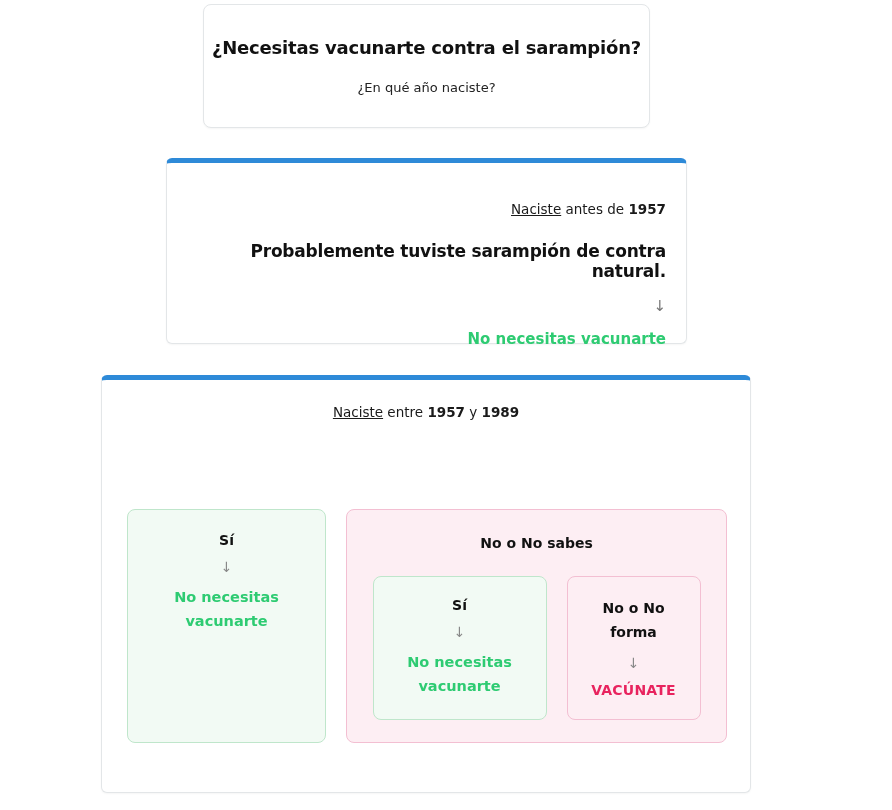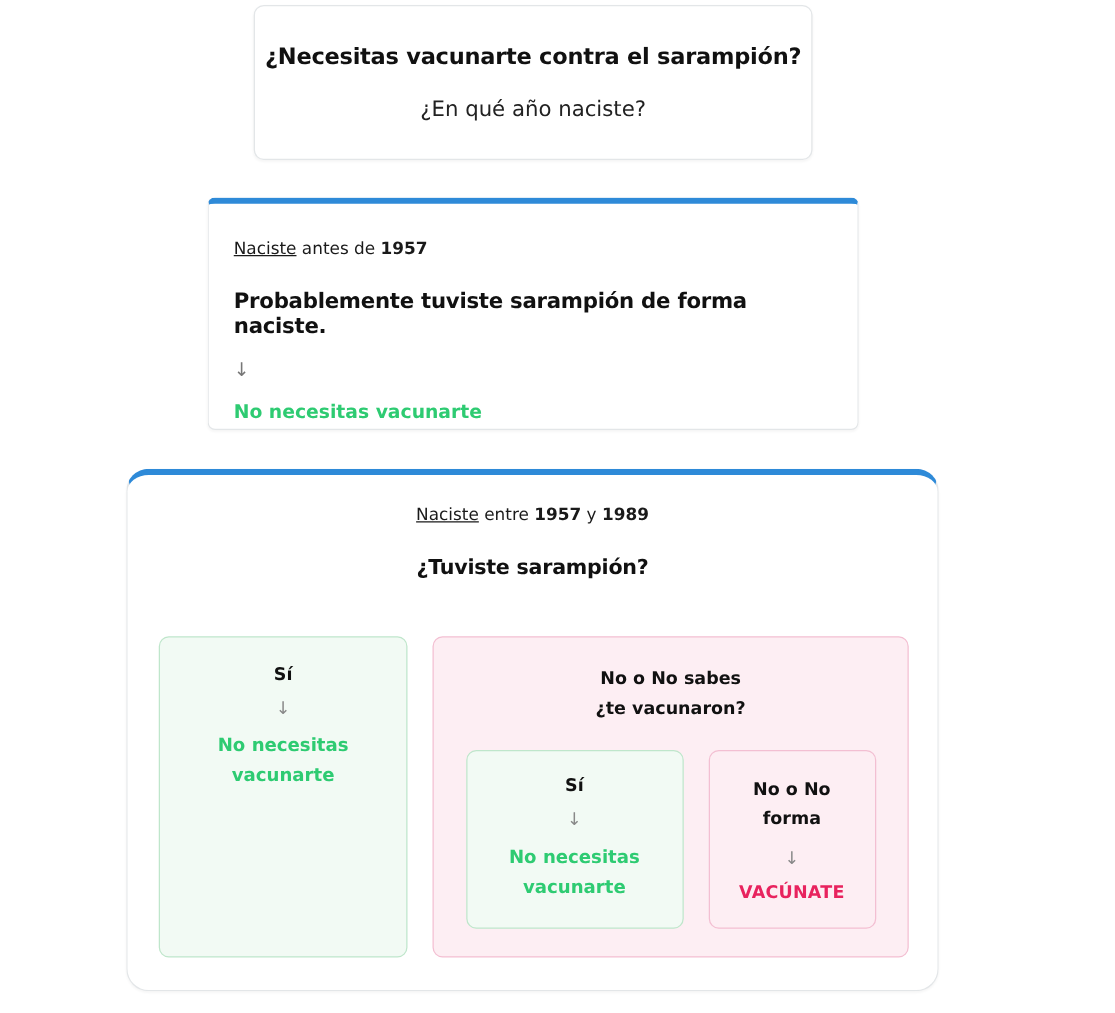--- a/index.html
+++ b/index.html
@@ -39,42 +39,42 @@
   }
   .q-title {
     font-size: 18px;
     font-weight: bold;
     letter-spacing: -0.2px;
     color: #111111;
     text-align: center;
     margin-bottom: 22px;
   }
   .q-sub {
-    font-size: 17px;
+    font-size: 13px;
     color: #222222;
     text-align: center;
   }
 
   
   .card-a {
     position: absolute;
     left: 166px;
     top: 158px;
     width: 521px;
     height: 186px;
     box-sizing: border-box;
     background: #ffffff;
     border: 1px solid #e3e6e8;
     border-top: 5px solid #2e8ad8;
     border-radius: 6px;
     box-shadow: 0 1px 2px rgba(0,0,0,0.04);
   }
   .card-a .inner {
-    padding: 28px 20px 0 20px;
-    text-align: left;
+    padding: 38px 20px 0 20px;
+    text-align: right;
   }
   .line-born {
     font-size: 13.5px;
     color: #1a1a1a;
   }
   .u {
     text-decoration: underline;
   }
   .b {
     font-weight: bold;
@@ -103,21 +103,21 @@
   .card-b {
     position: absolute;
     left: 101px;
     top: 375px;
     width: 650px;
     height: 418px;
     box-sizing: border-box;
     background: #ffffff;
     border: 1px solid #e3e6e8;
     border-top: 5px solid #2e8ad8;
-    border-radius: 18px;
+    border-radius: 6px;
     box-shadow: 0 1px 2px rgba(0,0,0,0.04);
   }
   .card-b .inner {
     padding: 24px 24px 0 24px;
     text-align: center;
   }
   .stmt2 {
     margin-top: 24px;
     font-size: 16.5px;
     font-weight: bold;
@@ -216,46 +216,44 @@
   <div class="card-question">
     <div class="q-title">¿Necesitas vacunarte contra el sarampión?</div>
     <div class="q-sub">¿En qué año naciste?</div>
   </div>
 
   <div class="card-a">
     <div class="inner">
       <div class="line-born">
         <span class="u">Naciste</span><span> antes de </span><span class="b">1957</span>
       </div>
-      <div class="stmt">Probablemente tuviste sarampión de forma naciste.</div>
+      <div class="stmt">Probablemente tuviste sarampión de contra natural.</div>
       <div class="arrow">↓</div>
       <div class="green-out">No necesitas vacunarte</div>
     </div>
   </div>
 
   <div class="card-b">
     <div class="inner">
       <div class="line-born">
         <span class="u">Naciste</span><span> entre </span><span class="b">1957</span><span> y </span><span class="b">1989</span>
       </div>
-      <div class="stmt2">¿Tuviste sarampión?</div>
     </div>
 
     <div class="branch-row">
 
       <div class="box-green">
         <div class="opt-label">Sí</div>
         <div class="arrow-sm">↓</div>
         <div class="green-out-sm">No necesitas vacunarte</div>
       </div>
 
       <div class="box-pink">
         <div class="opt-label two-line">
           <div>No o No sabes</div>
-          <div>¿te vacunaron?</div>
         </div>
 
         <div class="sub-row">
           <div class="sub-green">
             <div class="opt-label">Sí</div>
             <div class="arrow-sm">↓</div>
             <div class="green-out-sm">No necesitas vacunarte</div>
           </div>
 
           <div class="sub-pink">

